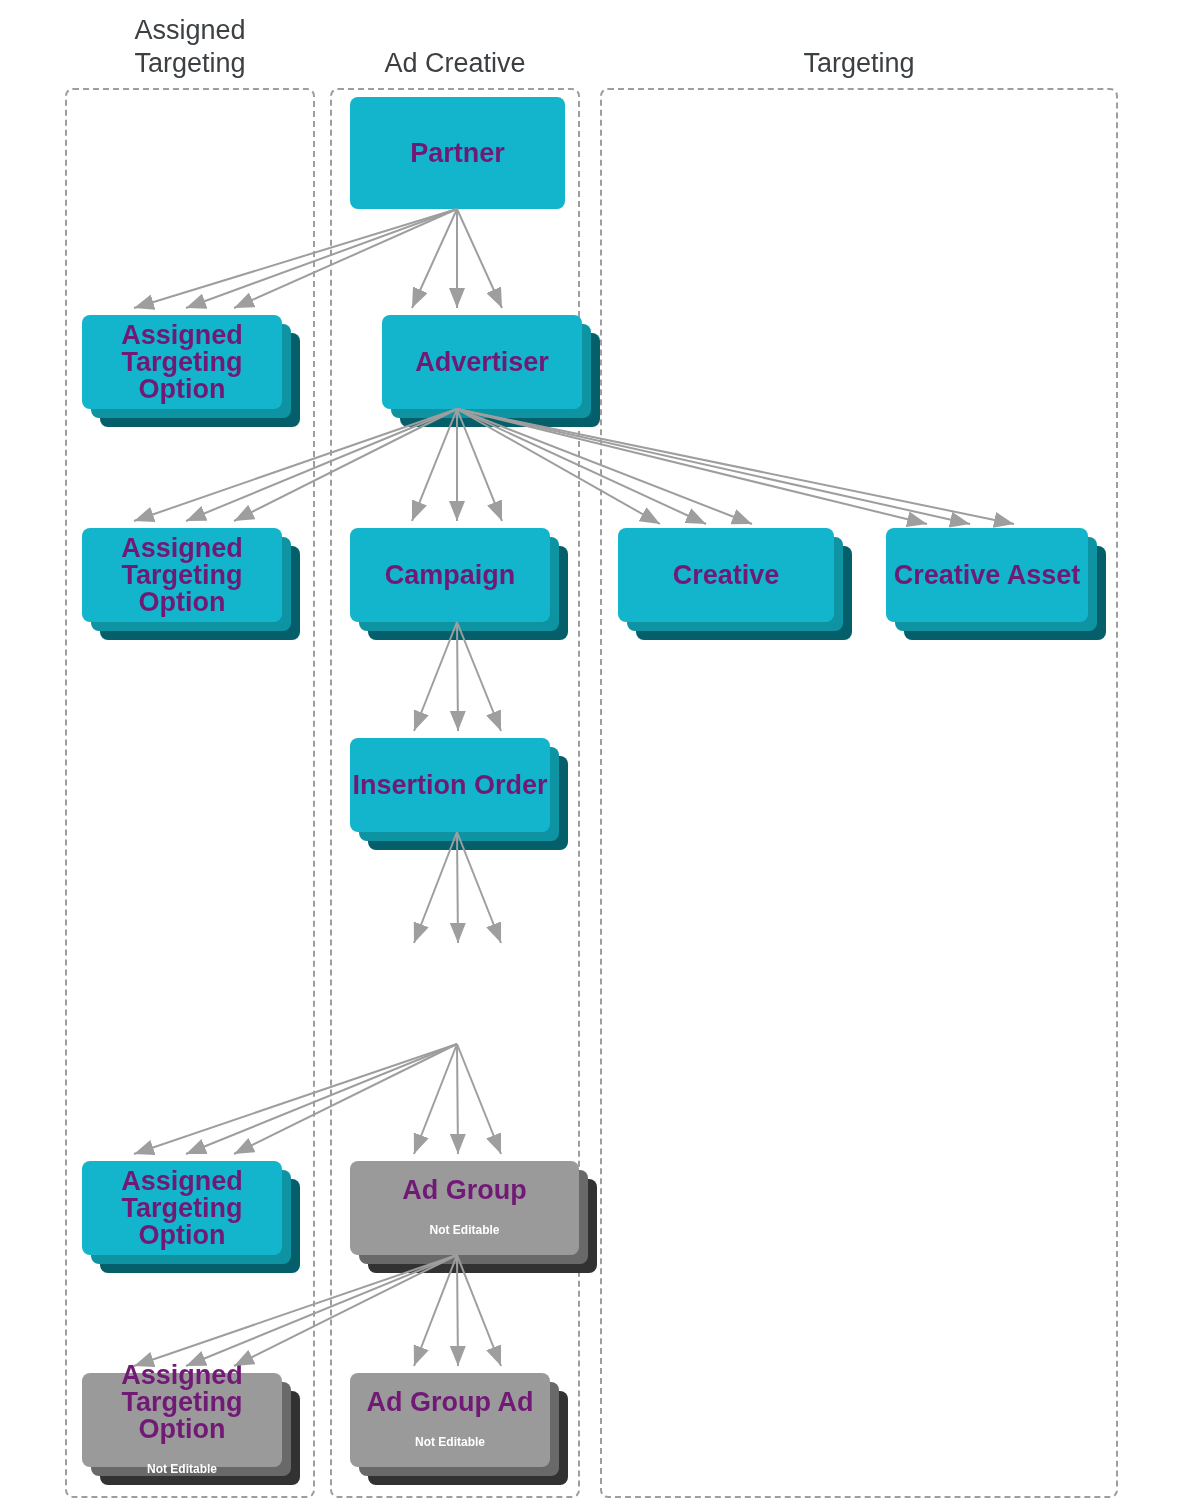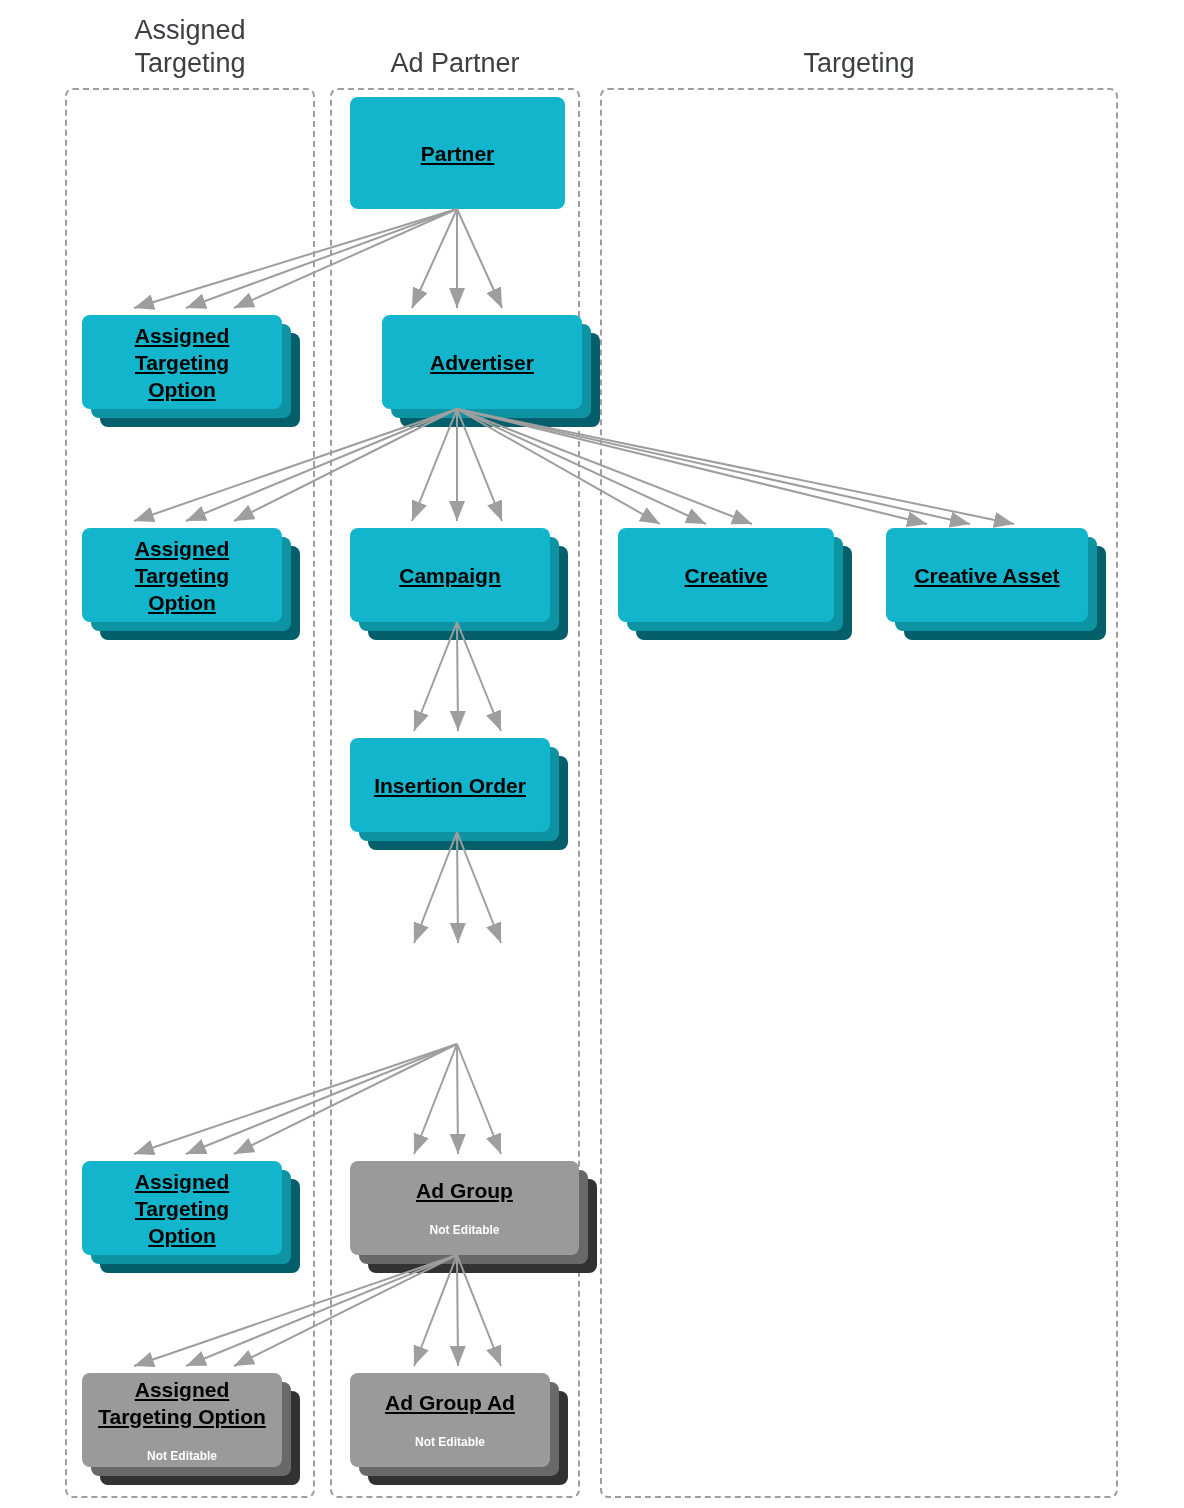--- a/index.html
+++ b/index.html
@@ -22,36 +22,36 @@
     display:flex;flex-direction:column;align-items:center;justify-content:center;
     gap:17px;text-align:center;
   }
   .cyan .face{background:var(--cyan);}
   .cyan .mid{background:var(--cyan-mid);}
   .cyan .back{background:var(--cyan-dark);}
   .gray .face{background:var(--gray);}
   .gray .mid{background:var(--gray-mid);}
   .gray .back{background:var(--gray-dark);}
 
-  .label{color:#000000;font-weight:bold;font-size:21px;line-height:27px;white-space:pre-line;text-decoration:underline;}
+  .label{color:#701a75;font-weight:bold;font-size:27px;line-height:27px;white-space:pre-line;}
   .sublabel{color:#ffffff;font-weight:bold;font-size:12px;line-height:18px;}
 
   #arrows{position:absolute;left:0;top:0;z-index:5;pointer-events:none;}
   #arrows line{stroke:var(--arrow);stroke-width:2;fill:none;}
   #ah path{fill:var(--arrow);}
 </style>
 </head>
 <body>
 
 <div id="stage">
   <div class="column" style="left: 65px; top: 88px; width: 246px; height: 1406px;"></div>
     <div class="column-title" style="left: 65px; top: 4px; width: 250px; height: 76px;">Assigned
 Targeting</div>
     <div class="column" style="left: 330px; top: 88px; width: 246px; height: 1406px;"></div>
-    <div class="column-title" style="left: 330px; top: 4px; width: 250px; height: 76px;">Ad Partner</div>
+    <div class="column-title" style="left: 330px; top: 4px; width: 250px; height: 76px;">Ad Creative</div>
     <div class="column" style="left: 600px; top: 88px; width: 514px; height: 1406px;"></div>
     <div class="column-title" style="left: 600px; top: 4px; width: 518px; height: 76px;">Targeting</div>
     <div class="node cyan" style="left: 350px; top: 97px; width: 215px; height: 112px;">
       <div class="face">
         <div class="label">Partner</div>
       </div>
     </div>
     <div class="node cyan" style="left: 82px; top: 315px; width: 200px; height: 94px;">
       <div class="layer back"></div>
       <div class="layer mid"></div>

